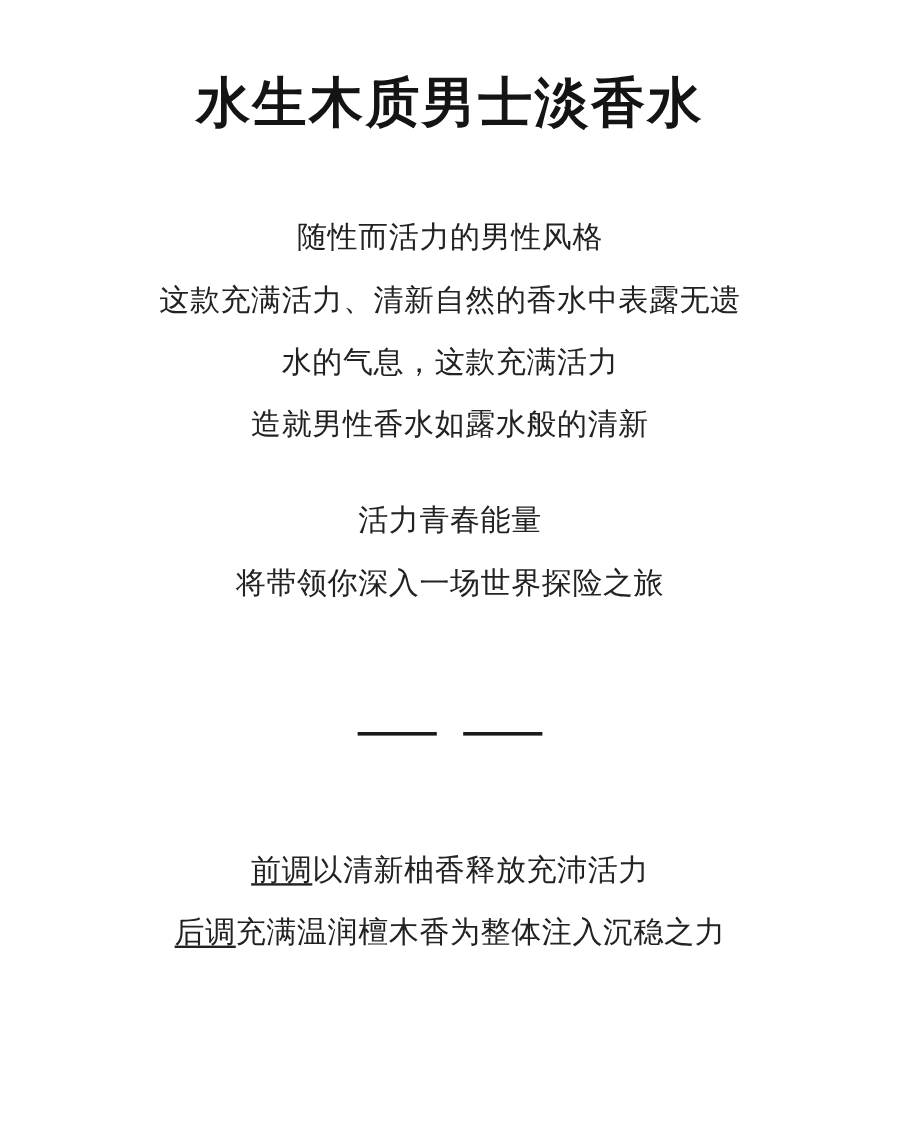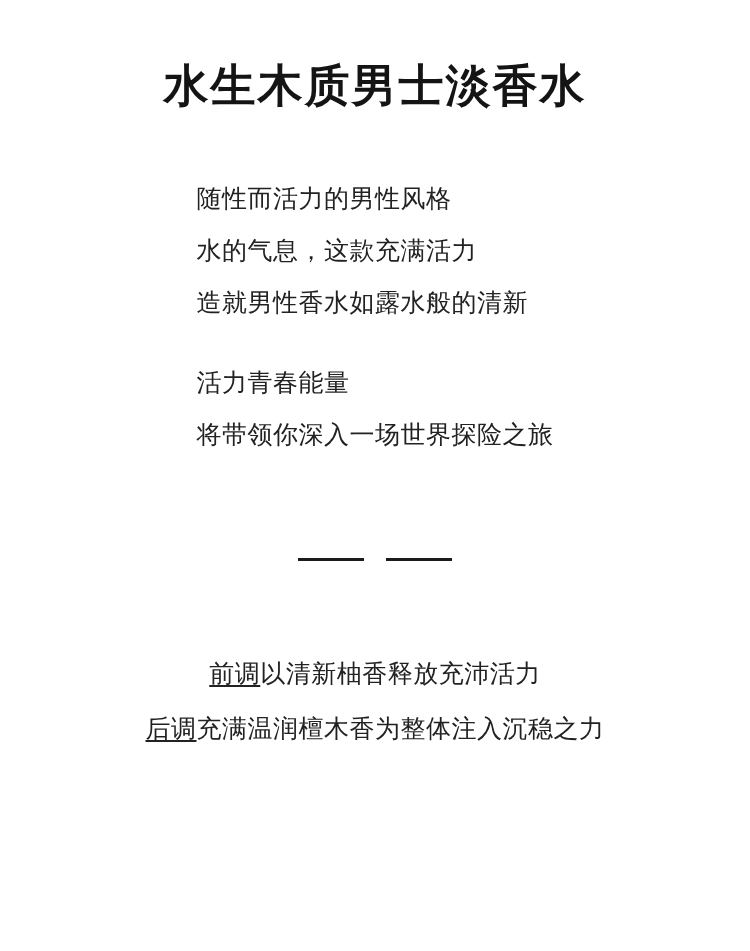--- a/index.html
+++ b/index.html
@@ -26,20 +26,21 @@
     margin-top: 58px;
     font-size: 45px;
     font-weight: bold;
     letter-spacing: 2px;
     line-height: 1.25;
     color: #141414;
     text-align: center;
   }
   .intro-block {
     margin-top: 58px;
+    text-align: center;
     font-size: 25px;
     line-height: 52px;
     color: #222222;
     letter-spacing: 0.5px;
   }
   .intro-block .line {
     white-space: nowrap;
   }
   .intro-gap {
     height: 28px;
@@ -71,32 +72,32 @@
     color: #222222;
     letter-spacing: 0.5px;
   }
   .notes-block .line {
     white-space: nowrap;
   }
   .note-label {
     text-decoration: underline;
     text-underline-offset: 3px;
     font-weight: 500;
-    font-family: Liberation Mono, monospace;
   }
 </style>
 </head>
 <body>
 
 <div class="page">
 
   <div class="main-title">水生木质男士淡香水</div>
 
   <div class="intro-block">
     <div class="line">随性而活力的男性风格</div>
+    <div class="line">这款充满活力、清新自然的香水中表露无遗</div>
     <div class="line">水的气息，这款充满活力</div>
     <div class="line">造就男性香水如露水般的清新</div>
     <div class="intro-gap"></div>
     <div class="line">活力青春能量</div>
     <div class="line">将带领你深入一场世界探险之旅</div>
   </div>
 
   <div class="section-heading">
     <span class="rule"></span>
     <span class="rule"></span>

